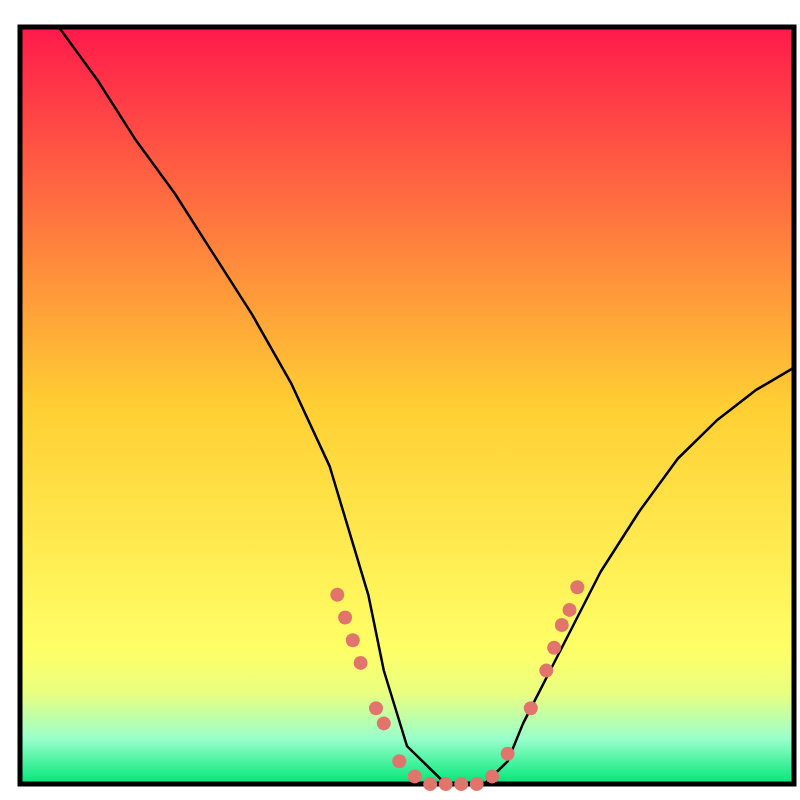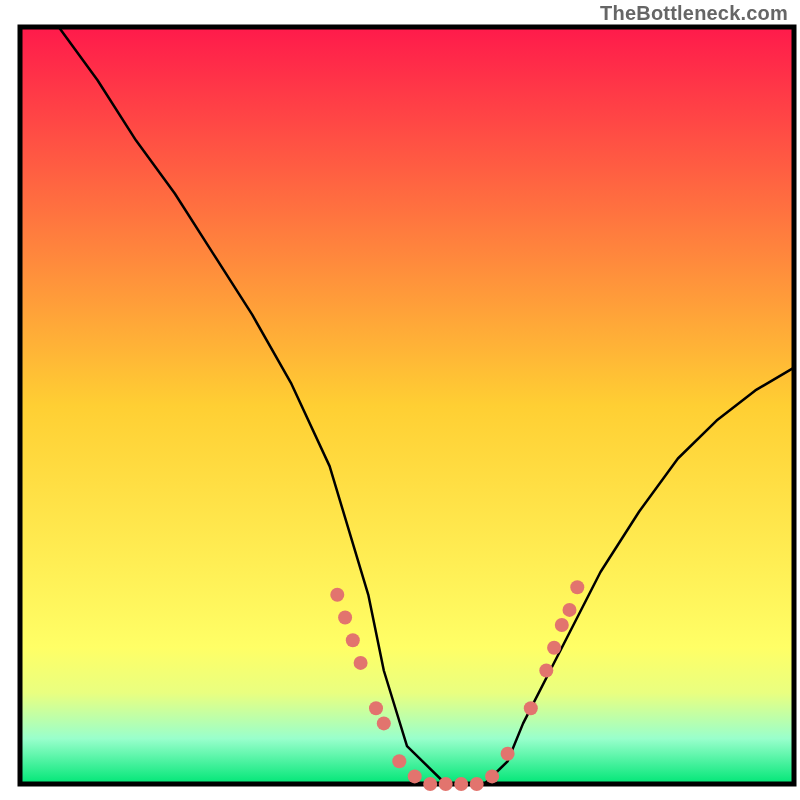--- a/index.html
+++ b/index.html
@@ -28,21 +28,20 @@
   svg {
     position: absolute;
     top: 0;
     left: 0;
   }
 </style>
 </head>
 <body>
 
 <div class="wrap">
-  <div class="watermark">TheBottleneck.com</div>
   <svg id="chart-svg" width="800" height="800" viewBox="0 0 800 800">
       <defs>
         <linearGradient id="bg" x1="0" y1="0" x2="0" y2="1">
           <stop offset="0%" stop-color="#ff1a4b"></stop>
           <stop offset="50%" stop-color="#ffcf33"></stop>
           <stop offset="82%" stop-color="#ffff66"></stop>
           <stop offset="88%" stop-color="#e9ff80"></stop>
           <stop offset="94%" stop-color="#99ffcc"></stop>
           <stop offset="100%" stop-color="#00e676"></stop>
         </linearGradient>

